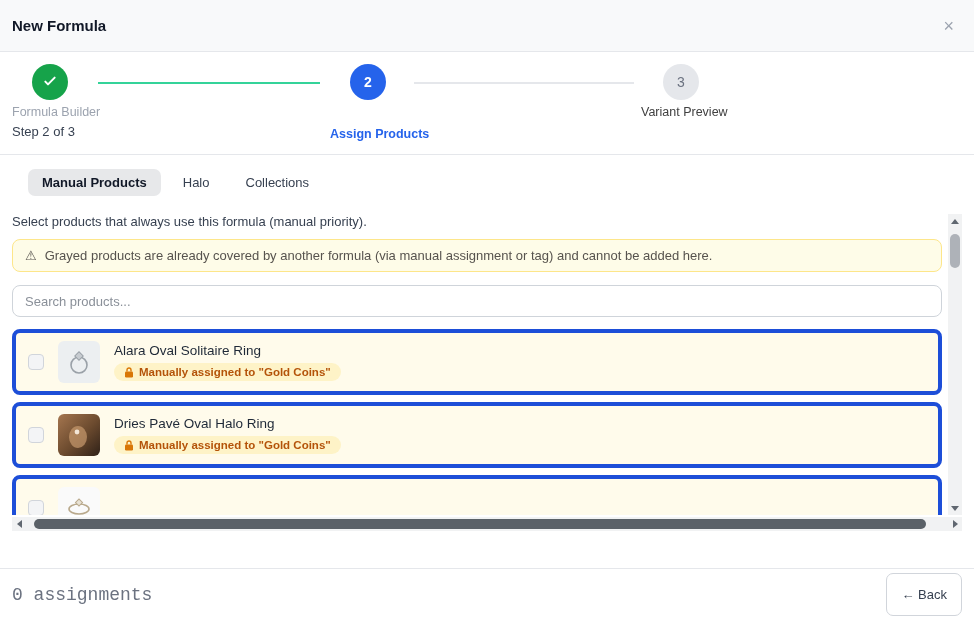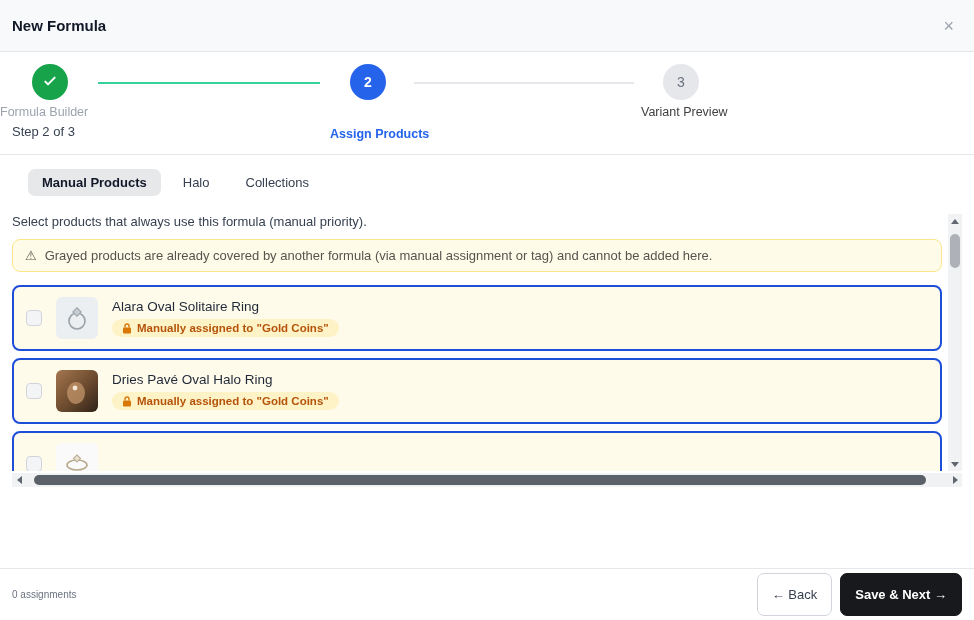--- a/index.html
+++ b/index.html
@@ -37,21 +37,21 @@
     display: flex; align-items: center; justify-content: center;
     font-size: 14px; font-weight: bold; cursor: pointer;
   }
   .step-1 { left: 32px; background: #16a34a; color: #fff; }
   .step-2 { left: 350px; background: #2563eb; color: #fff; }
   .step-3 { left: 663px; background: #e5e7eb; color: #6b7280; font-weight: normal; }
   .step-line { position: absolute; top: 30px; height: 2px; }
   .line-done { left: 98px; width: 222px; background: #34d399; }
   .line-todo { left: 414px; width: 220px; background: #e5e7eb; }
   .step-label { position: absolute; top: 53px; font-size: 12.5px; }
-  .label-1 { left: 0; color: #9ca3af; text-align: center; }
+  .label-1 { left: 12px; color: #9ca3af; text-align: center; }
   .label-2 { left: 330px; color: #2563eb; font-weight: bold; margin-top: 22px; }
   .label-3 { left: 641px; color: #404040; }
   .step-progress { position: absolute; top: 72px; left: 12px; font-size: 13px; color: #374151; }
 
   
   .main { flex: 1 1 auto; padding: 14px 12px 0 12px; display: flex; flex-direction: column; }
 
   .tabs { display: flex; align-items: center; gap: 8px; margin-left: 16px; }
   .tab {
     border: none; background: transparent; font-family: inherit;
@@ -74,21 +74,21 @@
     width: 100%; height: 32px; border: 1px solid #cfd4da; border-radius: 8px;
     padding: 0 12px; font-size: 13px; font-family: inherit; color: #111827;
     outline: none; background: #fff; margin-bottom: 12px;
   }
   .search-input::placeholder { color: #8a9099; }
 
   .rows-clip { height: 186px; overflow: hidden; display: flex; flex-direction: column; gap: 7px; }
 
   .product-row {
     flex: 0 0 66px; height: 66px;
-    background: #fffbeb; border: 2px solid #1d4ed8; border-radius: 8px;
+    background: #fffbeb; border: 4px solid #1d4ed8; border-radius: 8px;
     display: flex; align-items: center; padding: 0 12px; gap: 14px;
   }
   .checkbox {
     width: 16px; height: 16px; border: 1px solid #d1d5db; border-radius: 4px;
     background: #f3f4f6; flex: 0 0 16px;
   }
   .thumb {
     width: 42px; height: 42px; border-radius: 6px; flex: 0 0 42px;
     overflow: hidden; display: flex; align-items: center; justify-content: center;
   }
@@ -125,21 +125,21 @@
   .h-track { flex: 1; height: 14px; background: #f1f2f3; position: relative; }
   .h-thumb { position: absolute; left: 8px; right: 22px; top: 2px; height: 10px; background: #5b6168; border-radius: 5px; cursor: grab; }
 
   
   .modal-footer {
     margin-top: auto; flex: 0 0 52px; height: 52px;
     border-top: 1px solid #e5e7eb;
     display: flex; align-items: center; justify-content: space-between;
     padding: 0 12px;
   }
-  .assignments { font-size: 10px; color: #6b7280; }
+  .assignments { font-size: 18px; color: #6b7280; font-family: Liberation Mono, monospace; }
   .footer-actions { display: flex; gap: 8px; }
   .btn {
     font-family: inherit; font-size: 13px; border-radius: 7px;
     padding: 13px 14px; cursor: pointer;
   }
   .btn-back { background: #fff; border: 1px solid #d1d5db; color: #374151; }
   .btn-save { background: #17191c; border: 1px solid #17191c; color: #fff; font-weight: bold; }
 
   .lock-svg { display: block; }
 </style>
@@ -185,20 +185,21 @@
 
     <div class="scroll-region">
 
       <div class="desc">Select products that always use this formula (manual priority).</div>
 
       <div class="warning-banner">
         <span class="warn-glyph">⚠</span>
         <span>Grayed products are already covered by another formula (via manual assignment or tag) and cannot be added here.</span>
       </div>
 
+      <input class="search-input" type="text" placeholder="Search products..." style="">
 
       <div class="rows-clip">
 
         <div class="product-row">
           <div class="checkbox" aria-disabled="true"></div>
           <div class="thumb thumb-1">
             <svg width="30" height="30" viewBox="0 0 30 30">
               <circle cx="15" cy="18" r="8" fill="none" stroke="#9aa1a8" stroke-width="1.6"></circle>
               <rect x="12" y="6" width="6" height="6" transform="rotate(45 15 9)" fill="#c7ccd1" stroke="#9aa1a8" stroke-width="1"></rect>
             </svg>
@@ -273,17 +274,16 @@
           <span class="tri-right"></span>
         </button>
     </div>
 
   </div>
 
   <div class="modal-footer">
     <div class="assignments">0 assignments</div>
     <div class="footer-actions">
       <button class="btn btn-back">← Back</button>
-      <button class="btn btn-save">Save &amp; Next →</button>
     </div>
   </div>
 
 </div>
 
 </body></html>

